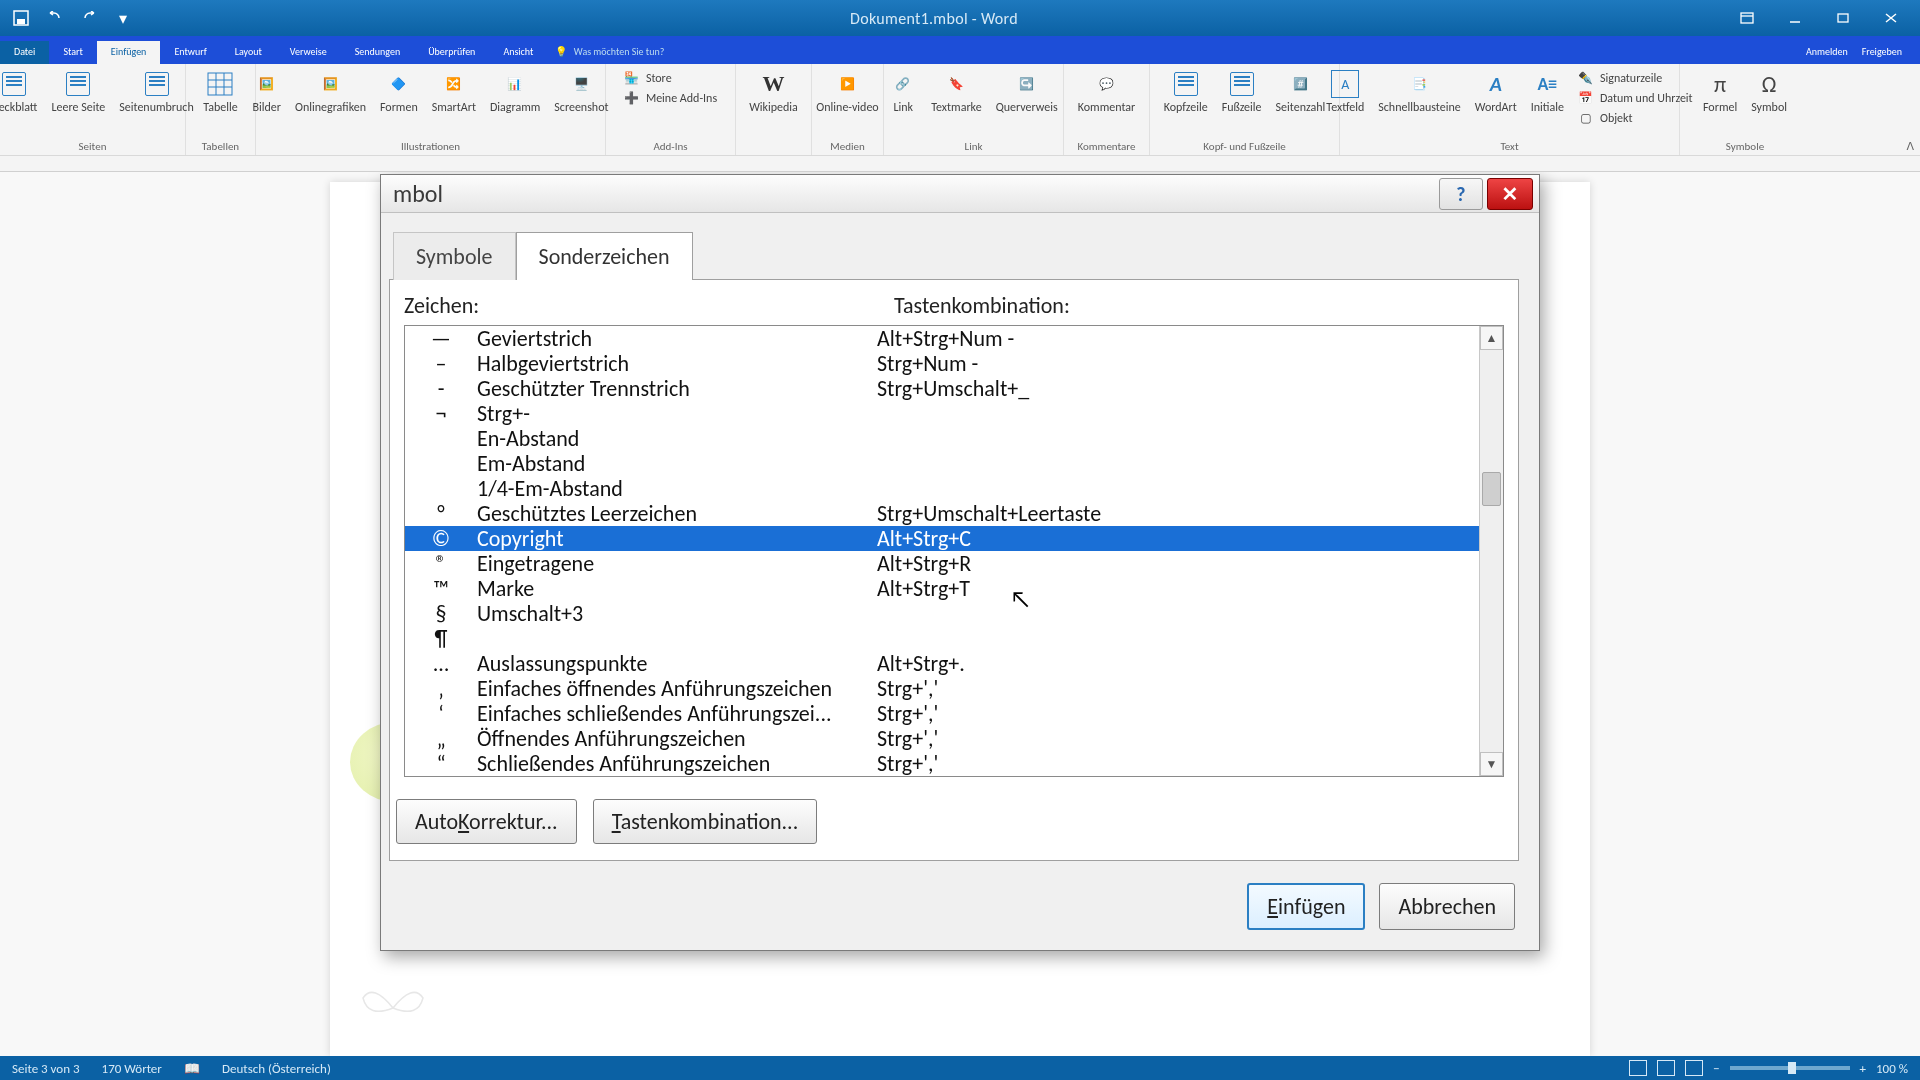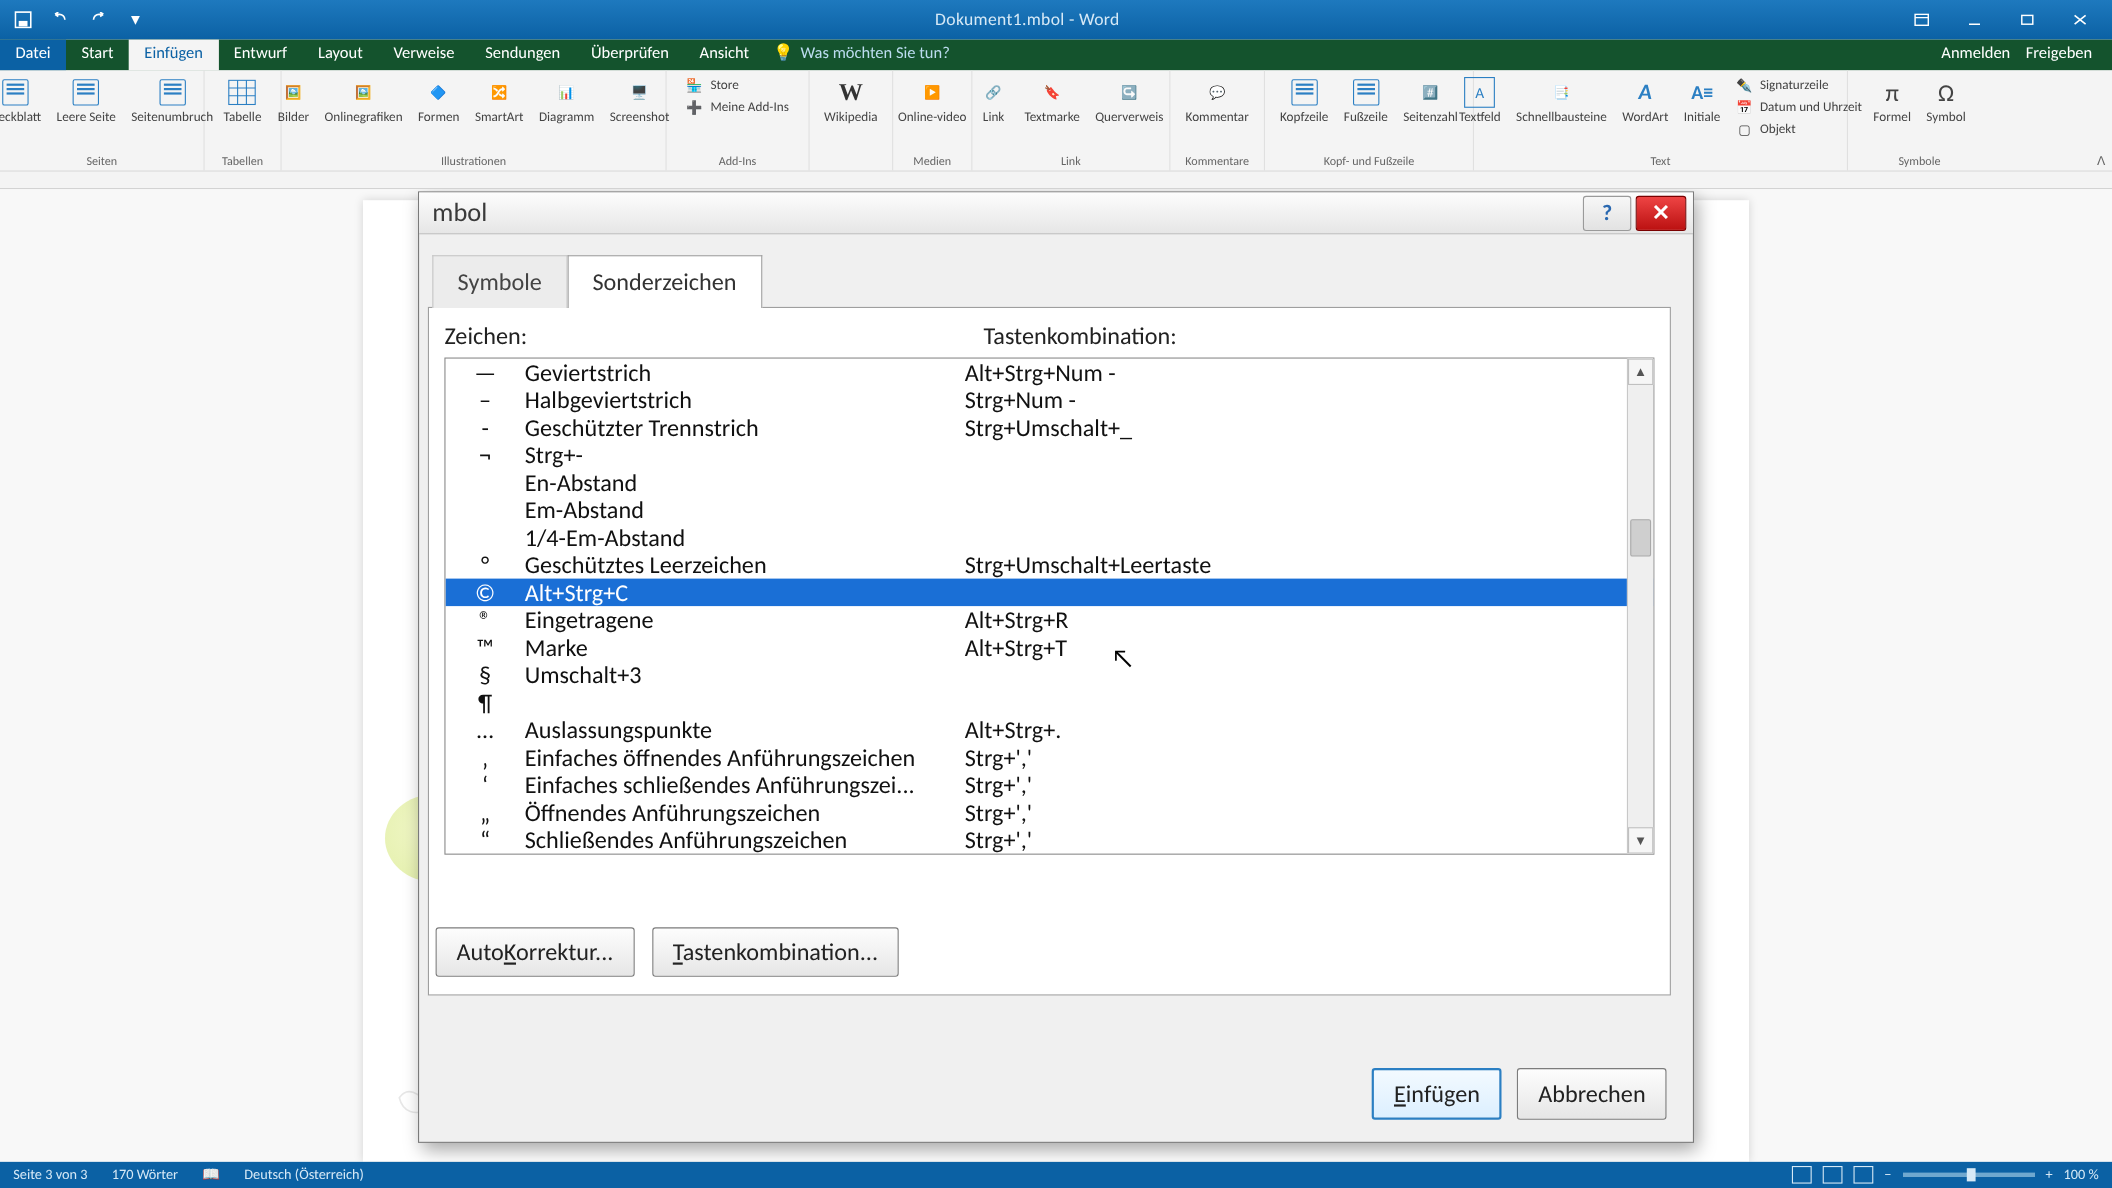--- a/index.html
+++ b/index.html
@@ -8,21 +8,21 @@
 
 .titlebar { height:36px; background:#0b61a4; background:linear-gradient(#1e79be,#0b61a4); color:#fff; display:flex; align-items:center; font-size:16px; }
 .titlebar .qat { display:flex; gap:4px; align-items:center; height:100%; padding:0 6px; }
 .titlebar .qat-btn { width:30px; height:28px; display:flex; align-items:center; justify-content:center; color:#fff; }
 .titlebar .doc-title { flex:1; text-align:center; color:#d6e9f6; letter-spacing:0.3px; }
 .titlebar .win-btns { display:flex; gap:2px; padding-right:6px; }
 .titlebar .win-btn { width:46px; height:28px; display:flex; align-items:center; justify-content:center; }
 .qat svg, .win-btn svg { stroke:#fff; fill:none; }
 
 
-.ribbon-tabs { height:28px; background:#14532d; display:flex; align-items:flex-end; font-size:15px; color:#fff;text-align:center; }
+.ribbon-tabs { height:28px; background:#1d4ed8; display:flex; align-items:flex-end; font-size:10px; color:#fff;text-align:center; }
 .ribbon-tabs .tab { padding:4px 14px 6px; cursor:pointer; }
 .ribbon-tabs .tab.file { background:#0b61a4; }
 .ribbon-tabs .tab.active { background:#f4f4f4; color:#0b61a4; }
 .ribbon-tabs .tell-me { color:#bcdcef; margin-left:8px; display:flex; align-items:center; gap:6px; padding-bottom:6px; }
 .ribbon-tabs .right-side { margin-left:auto; display:flex; gap:14px; padding:0 18px 6px 0; }
 .ribbon-tabs .right-side span { color:#fff; cursor:pointer; }
 
 
 .ribbon { height:92px; background:#f4f4f4; border-bottom:1px solid #d9d9d9; display:flex; font-size:12px; color:#444; position:relative; }
 .ribbon-group { display:flex; flex-direction:column; align-items:center; border-right:1px solid #e0e0e0; padding:4px 6px 2px; }
@@ -66,21 +66,21 @@
 .list-row { display:flex; font-size:22px; line-height:25px; color:#111; }
 .list-row .c-sym { width:72px; text-align:center; }
 .list-row .c-name { width:400px; }
 .list-row .c-key { flex:1; }
 .list-row.selected { background:#1a6fd6; color:#fff; }
 .scrollbar { position:absolute; right:0; top:0; bottom:0; width:24px; background:#efefef; border-left:1px solid #c8c8c8; }
 .sb-btn { height:24px; display:flex;align-items:center;justify-content:center; background:#f6f6f6; border:1px solid #c0c0c0; font-size:12px;color:#555;}
 .sb-thumb { position:absolute; left:2px; right:2px; top:146px; height:34px; background:#cfcfcf; border:1px solid #a9a9a9; border-radius:2px; }
 
 .dlg-lower-btns { display:flex; gap:16px; margin:22px 0 0 6px; }
-.btn { padding:8px 18px; font-size:22px; border:1px solid #7c7c7c; background:linear-gradient(#fdfdfd,#e6e6e6); border-radius:3px; color:#222;margin-top:44px;}
+.btn { padding:8px 18px; font-size:22px; border:1px solid #7c7c7c; background:linear-gradient(#fdfdfd,#e6e6e6); border-radius:3px; color:#222;}
 .btn .ul { text-decoration:underline; }
 .dlg-footer { display:flex; justify-content:flex-end; gap:14px; margin-top:22px; padding-right:4px; }
 .btn-primary { border:2px solid #2b7fc3; background:linear-gradient(#f3faff,#dcefff); }
 
 .cursor-fake { position:absolute; left:1010px; top:412px; font-size:24px; color:#000; pointer-events:none; }
 
 
 .statusbar { height:24px; background:#0b61a4; color:#d6e9f6; display:flex; align-items:center; font-size:13px; }
 .statusbar .sb-left { display:flex; gap:22px; padding-left:12px; align-items:center; }
 .statusbar .sb-right { margin-left:auto; display:flex; align-items:center; gap:10px; padding-right:12px; }
@@ -422,20 +422,21 @@
                 <div class="c-name">1/4-Em-Abstand</div>
                 <div class="c-key"></div>
               </div>
               <div class="list-row">
                 <div class="c-sym">°</div>
                 <div class="c-name">Geschütztes Leerzeichen</div>
                 <div class="c-key">Strg+Umschalt+Leertaste</div>
               </div>
               <div class="list-row selected">
                 <div class="c-sym">©</div>
+                <div class="c-name">Copyright</div>
                 <div class="c-key">Alt+Strg+C</div>
               </div>
               <div class="list-row">
                 <div class="c-sym">®</div>
                 <div class="c-name">Eingetragene</div>
                 <div class="c-key">Alt+Strg+R</div>
               </div>
               <div class="list-row">
                 <div class="c-sym">™</div>
                 <div class="c-name">Marke</div>

